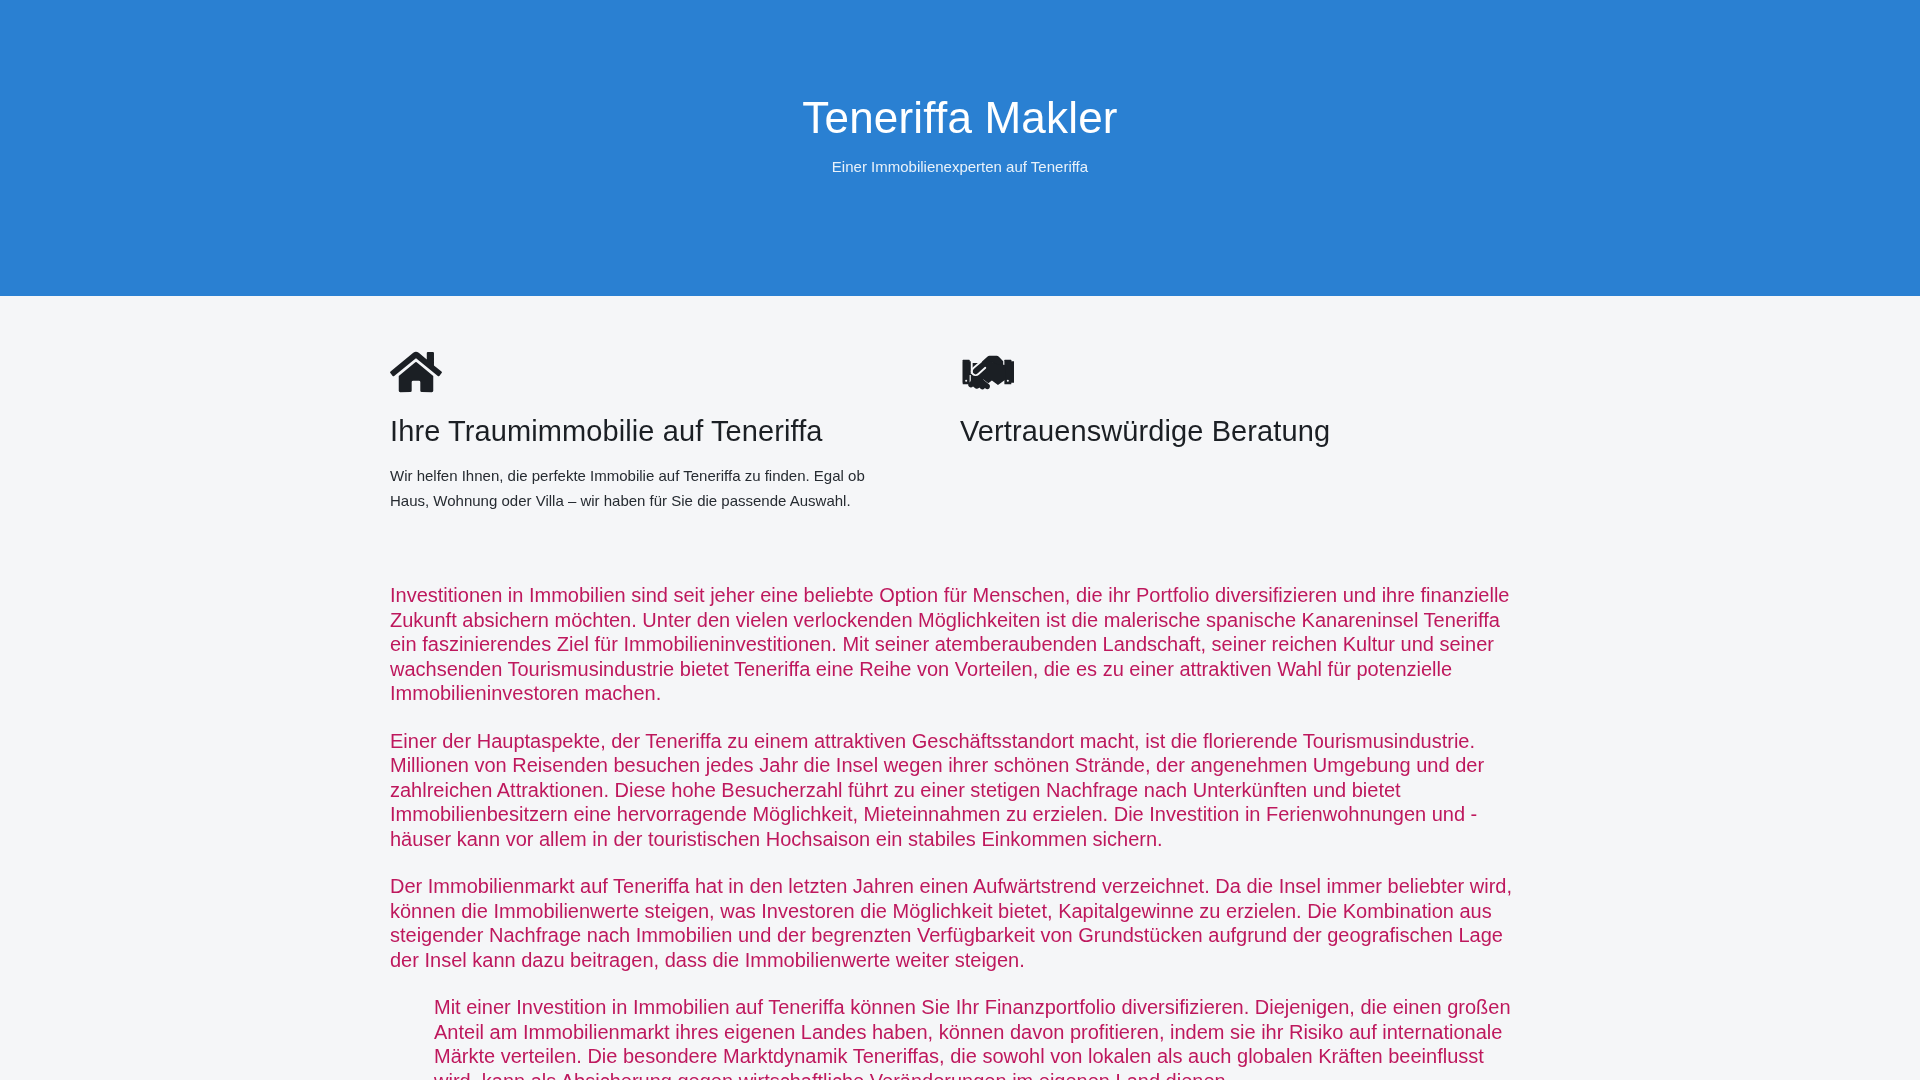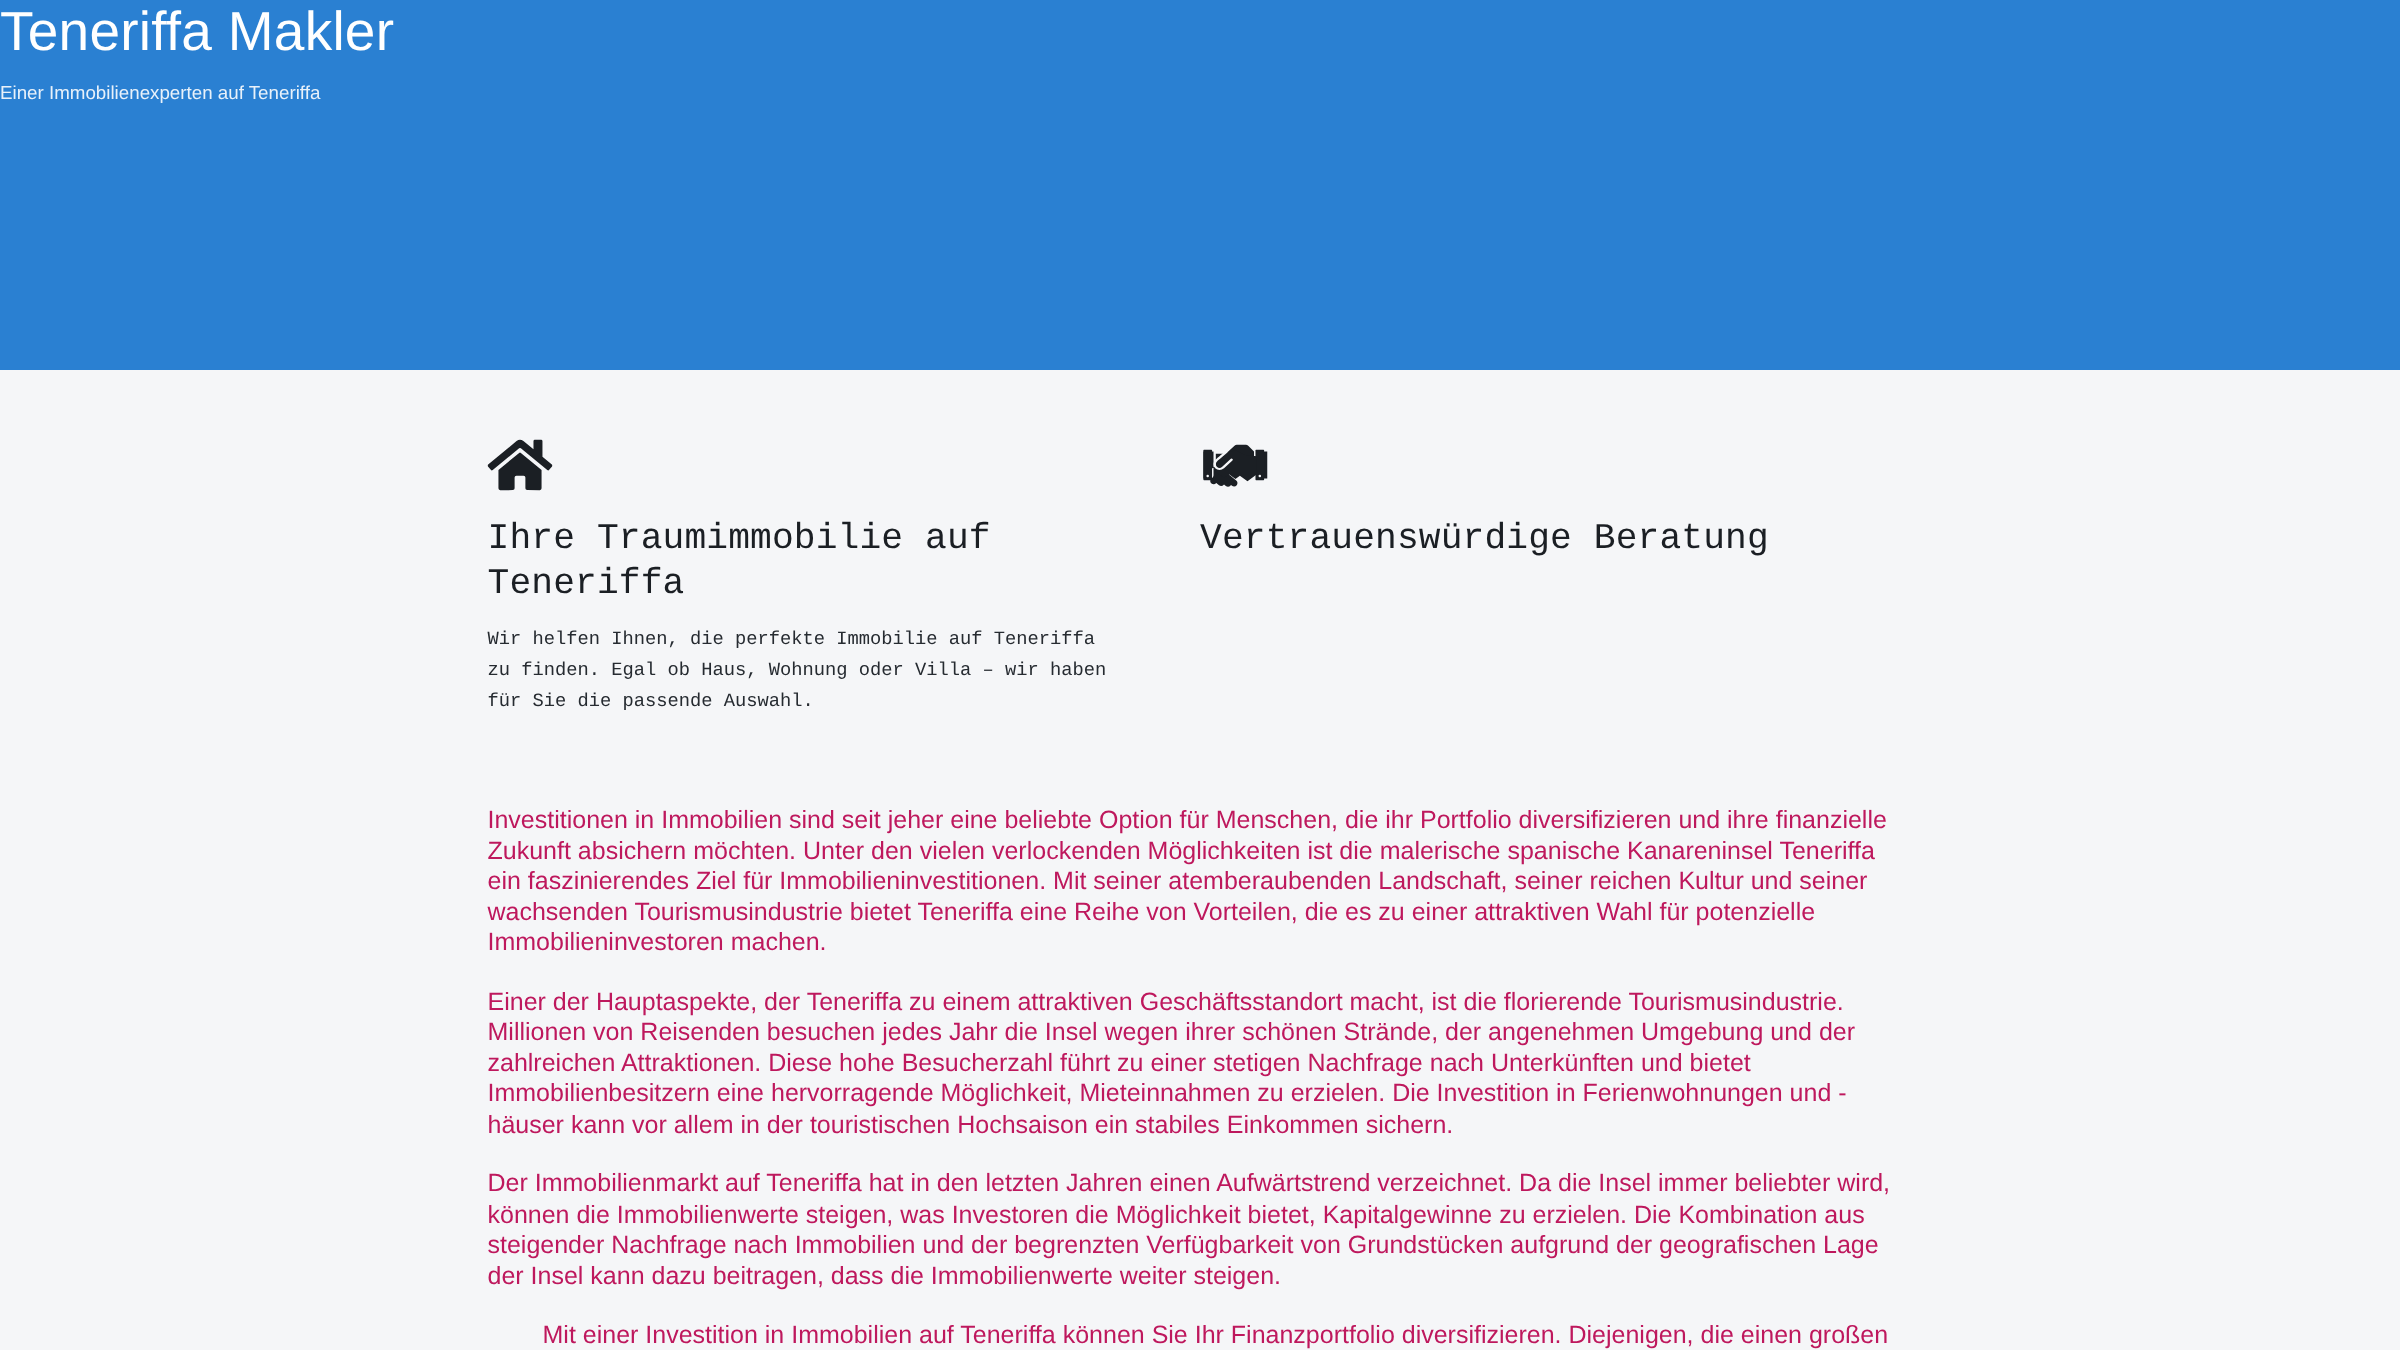--- a/index.html
+++ b/index.html
@@ -16,20 +16,22 @@
     color: #1b1f24;
     -webkit-font-smoothing: antialiased;
   }
 
   
   .site-header {
     width: 100%;
     height: 296px;
     background: #2a80d2;
     box-sizing: border-box;
+    padding-top: 92px;
+    text-align: center;
   }
   .site-title {
     margin: 0;
     font-size: 44px;
     font-weight: 400;
     line-height: 52px;
     color: #ffffff;
     letter-spacing: 0.2px;
   }
   .site-subtitle {
@@ -44,21 +46,20 @@
   .page-main {
     width: 1140px;
     margin: 0 auto;
     padding-top: 53px;
     box-sizing: border-box;
   }
 
   .feature-grid {
     display: flex;
     gap: 0;
-    font-family: Liberation Mono, monospace;
   }
   .feature-col {
     width: 570px;
     box-sizing: border-box;
     padding-right: 62px;
   }
   .feature-icon {
     height: 46px;
     display: block;
     color: #1b1f24;

